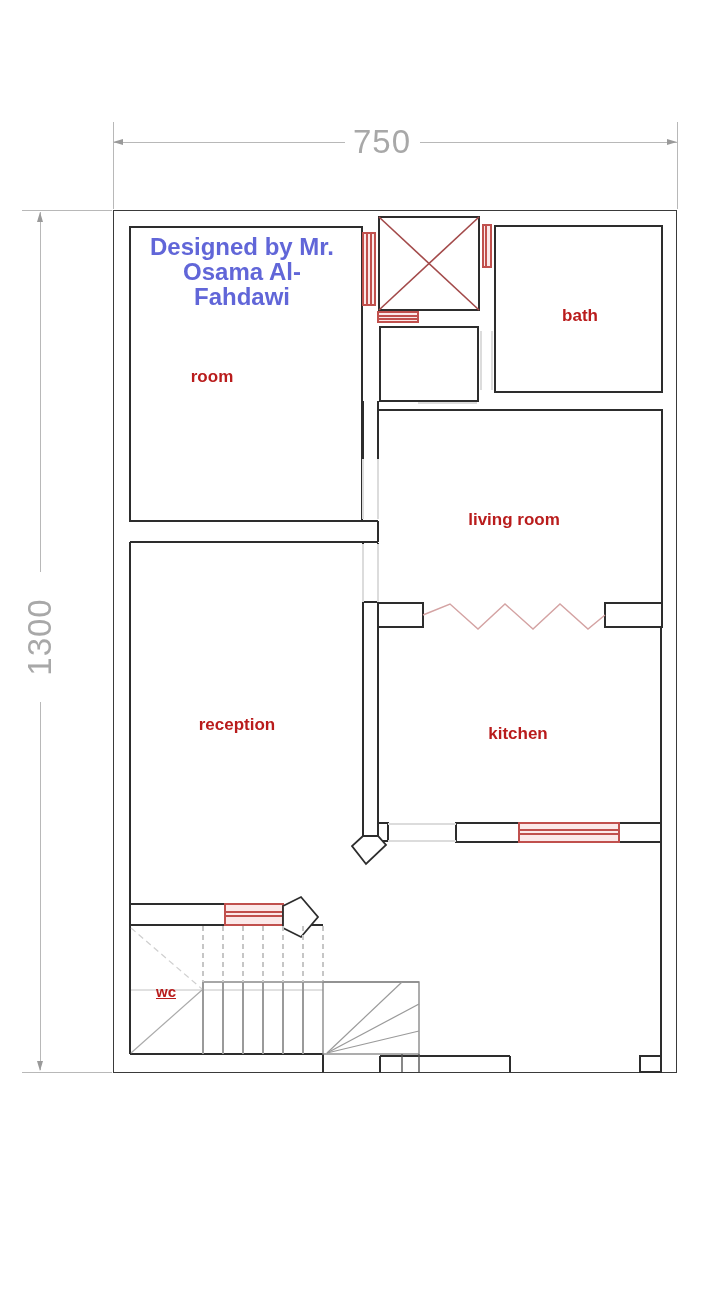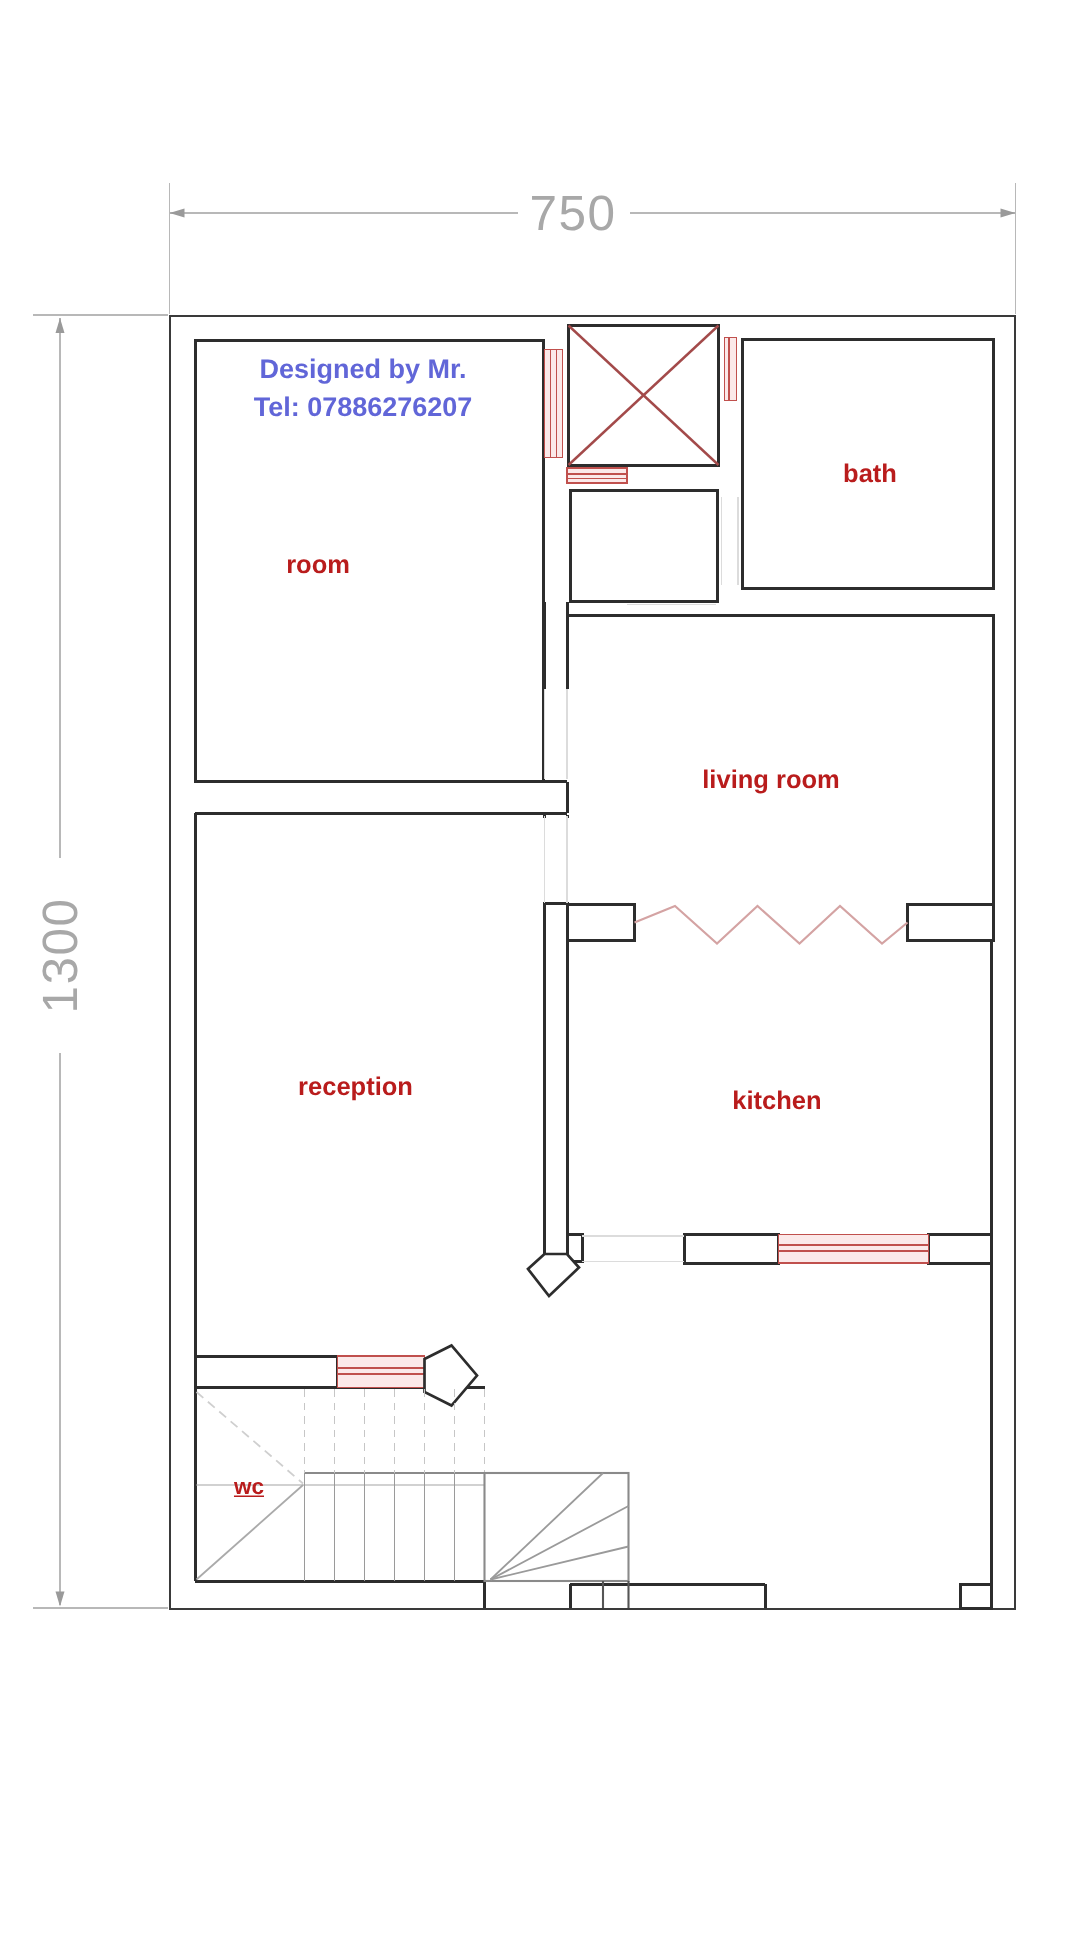--- a/index.html
+++ b/index.html
@@ -6,21 +6,21 @@
   body{width:719px;height:1297px;position:relative;overflow:hidden;
        font-family:"Liberation Sans", sans-serif;}
   #plan-svg{position:absolute;left:0;top:0;}
   .lbl{position:absolute;text-align:center;font-weight:bold;
        color:#b91c1c;font-size:17px;line-height:20px;}
   .lbl-wc{font-size:15px;}
   .dim{position:absolute;color:#a8a8a8;font-size:33px;font-weight:400;
        text-align:center;letter-spacing:1px;}
   .dim-v{left:-16px;top:618px;width:112px;transform:rotate(-90deg);}
   .note{position:absolute;left:138px;top:234px;width:208px;text-align:center;
-        color:#6166d8;font-weight:bold;font-size:18px;line-height:25px;}
+        color:#6166d8;font-weight:bold;font-size:24px;line-height:25px;}
 </style>
 </head>
 <body>
 
 <svg id="plan-svg" width="719" height="1297" viewBox="0 0 719 1297" xmlns="http://www.w3.org/2000/svg">
 
   <g stroke="#b8b8b8" stroke-width="1" shape-rendering="crispEdges">
     <line x1="113" y1="122" x2="113" y2="209"></line>
     <line x1="677" y1="122" x2="677" y2="209"></line>
     <line x1="113" y1="142" x2="345" y2="142"></line>
@@ -166,21 +166,21 @@
     <line x1="202" y1="990" x2="131" y2="1053" stroke="#aaaaaa" stroke-width="1.2"></line>
   </g>
 </svg>
 
 <div class="dim" style="left:342px;top:123px;width:80px;">750</div>
 
 <div class="dim dim-v">1300</div>
 
 <div class="note">
   <div>Designed by Mr.</div>
-  <div>Tel: 07886276207</div>
+  <div>Osama Al-Fahdawi</div>
 </div>
 
 <div class="lbl" style="left:172px;top:367px;width:80px;">room</div>
 
 <div class="lbl" style="left:540px;top:306px;width:80px;">bath</div>
 
 <div class="lbl" style="left:454px;top:510px;width:120px;">living room</div>
 
 <div class="lbl" style="left:177px;top:715px;width:120px;">reception</div>
 

